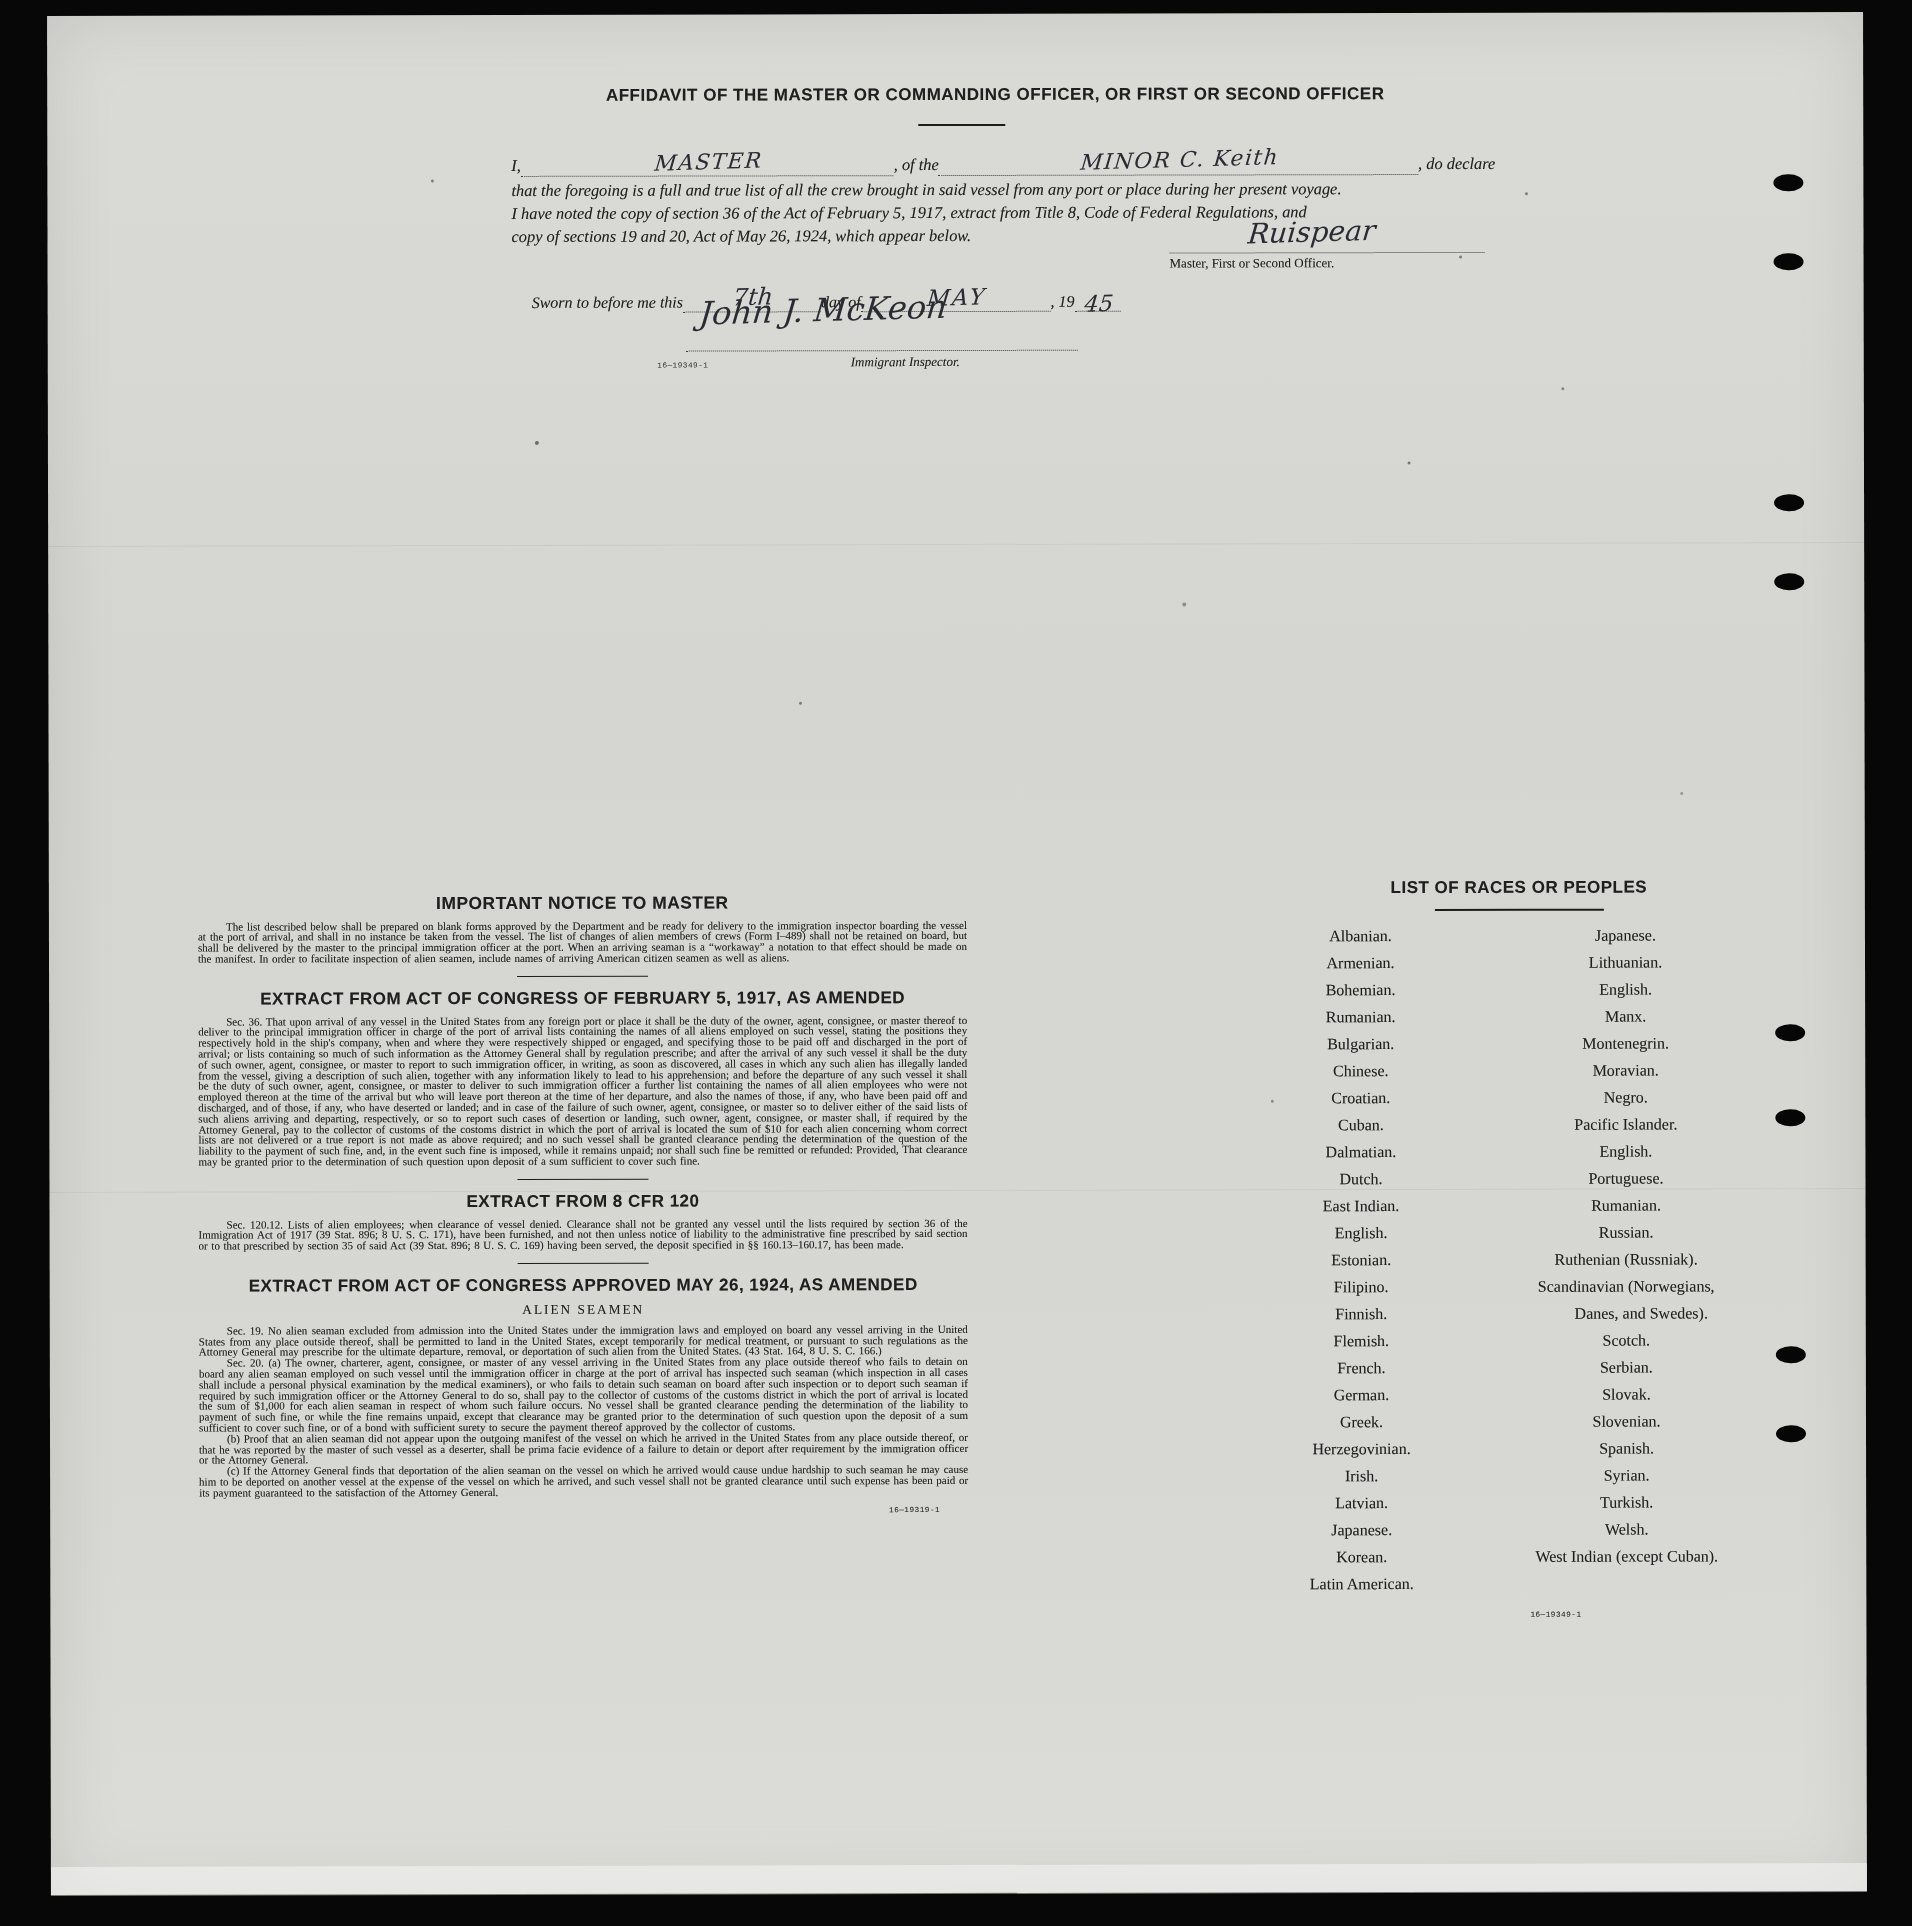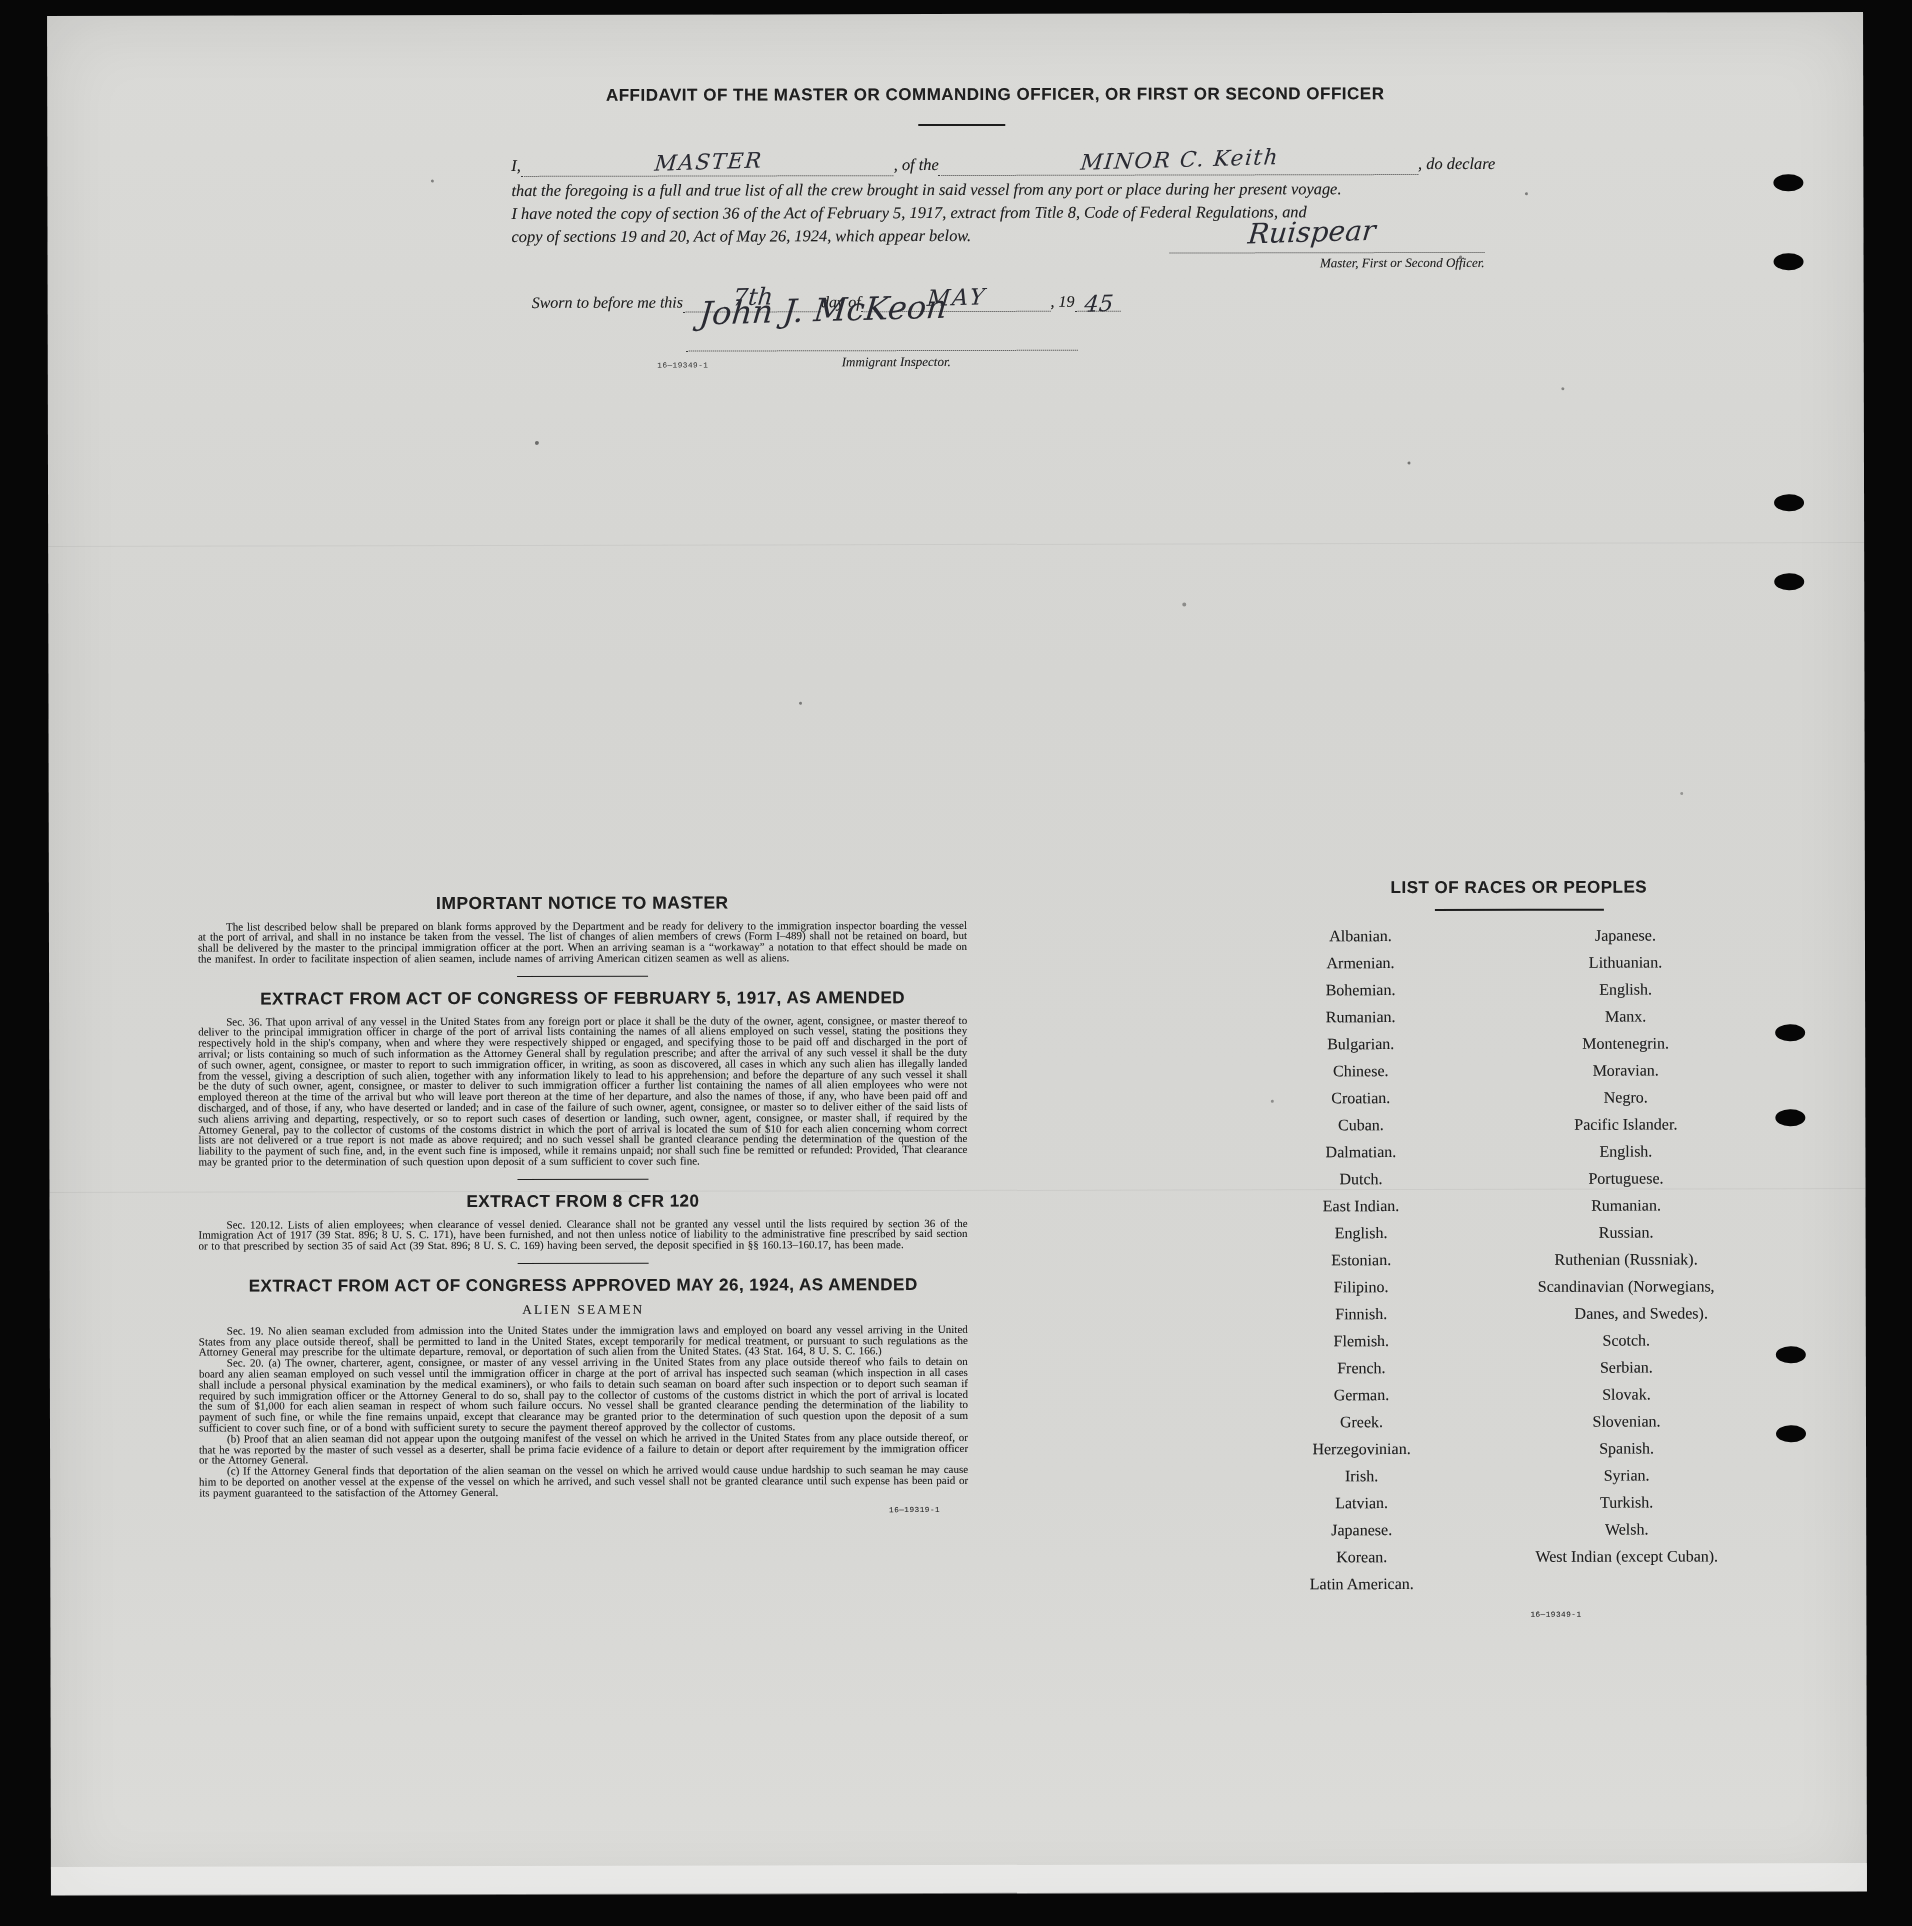--- a/index.html
+++ b/index.html
@@ -40,37 +40,37 @@
   .aff-body-line{margin-top:3.6px;line-height:19.5px;}
   .hw{font-family:"DejaVu Serif","Liberation Serif",serif;font-style:italic;color:#2a2b33;
     transform:skewX(-7deg) rotate(-1.5deg);transform-origin:left bottom;text-shadow:none;}
   .seg .hw{position:absolute;left:50%;bottom:0;transform:translateX(-50%) skewX(-7deg) rotate(-1.5deg);
     white-space:nowrap;}
   .hw-caps{letter-spacing:1.5px;font-size:21.5px;}
 
   .officer-sig{position:absolute;left:1122px;top:204px;width:315px;}
   .officer-sig .sig{position:relative;left:77px;font-size:28px;white-space:nowrap;}
   .officer-sig .line{border-bottom:1.5px dotted #3c3c3c;height:2px;}
-  .officer-sig .lbl{text-align:right;font-style:italic;font-size:13px;margin-top:2px;}
+  .officer-sig .lbl{font-size:13px;margin-top:2px;}
 
   .sworn{position:absolute;left:484px;top:260px;width:687px;display:flex;align-items:flex-end;
     font-style:italic;font-size:16px;white-space:nowrap;height:38px;}
   .sworn .txt{padding-bottom:1px;}
   .sworn .seg{height:100%;}
   .seg-day{width:138px;}
   .seg-month{width:190px;}
   .seg-year{width:46px;}
   .hw-day{font-size:23.6px;}
   .hw-month{font-size:22.5px;letter-spacing:2px;}
   .hw-year{font-size:22.5px;bottom:-6.1px !important;}
 
   .inspector{position:absolute;left:589px;top:287px;width:441px;height:82px;}
   .inspector .line{position:absolute;left:49px;top:49px;width:392px;border-bottom:1.5px dotted #3c3c3c;}
   .inspector .sig{position:absolute;left:61px;top:-7.2px;font-size:32px;white-space:nowrap;}
-  .inspector .lbl{position:absolute;left:205px;top:53px;font-style:italic;font-size:13px;}
+  .inspector .lbl{position:absolute;left:214px;top:53px;font-style:italic;font-size:13px;}
   .inspector .code{position:absolute;left:20.5px;top:60px;}
   .tiny-code{font-family:"Liberation Mono","DejaVu Sans Mono",monospace;font-size:7.7px;
     letter-spacing:0.5px;color:#2c2c2c;}
 
   .col-left{position:absolute;left:149px;top:878px;width:769px;}
   .col-left .sec-heading{text-align:center;font-size:17px;letter-spacing:0.5px;}
   .h-notice{font-size:17.4px !important;}
   .col-left .para{font-size:11px;line-height:10.8px;text-align:justify;text-indent:28px;
     margin-top:6.7px;word-spacing:0.8px;}
   .col-left .para.np{margin-top:0;}

